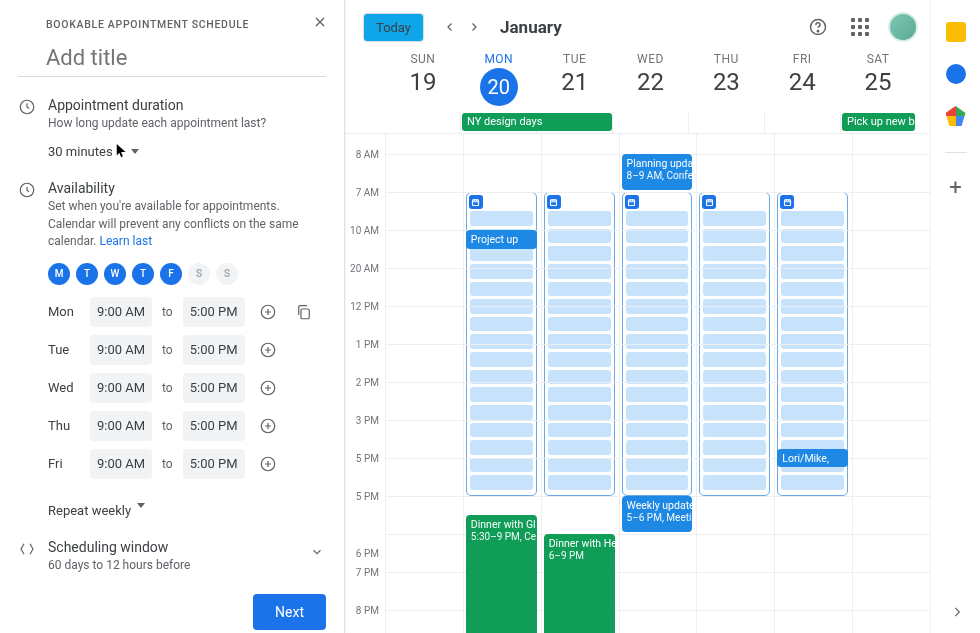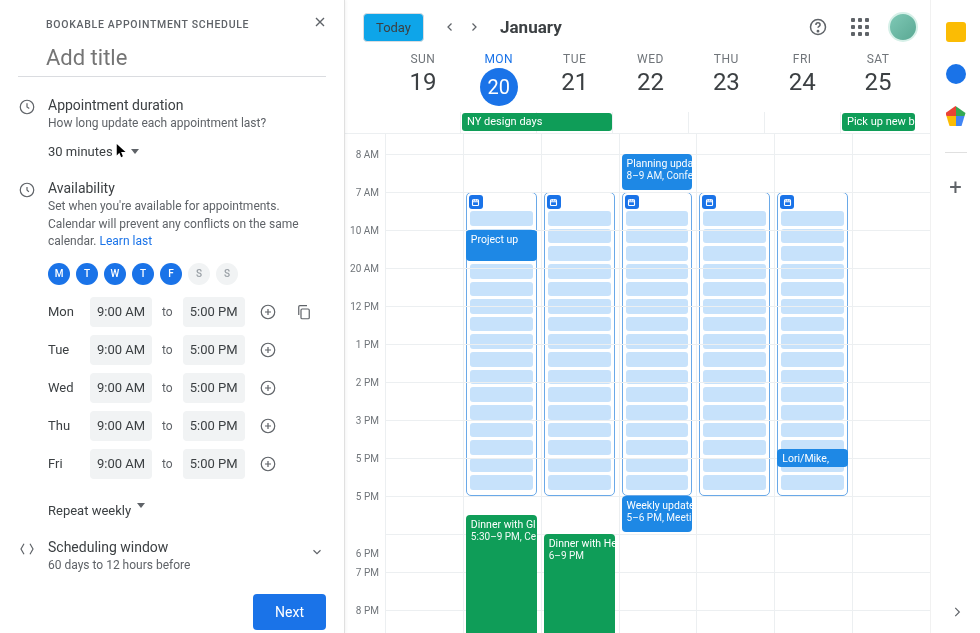--- a/index.html
+++ b/index.html
@@ -423,21 +423,21 @@
                 <div class="slot-row" style="top: 141.375px; height: 14.625px;"></div>
                 <div class="slot-row" style="top: 159px; height: 14.625px;"></div>
                 <div class="slot-row" style="top: 176.625px; height: 14.625px;"></div>
                 <div class="slot-row" style="top: 194.25px; height: 14.625px;"></div>
                 <div class="slot-row" style="top: 211.875px; height: 14.625px;"></div>
                 <div class="slot-row" style="top: 229.5px; height: 14.625px;"></div>
                 <div class="slot-row" style="top: 247.125px; height: 14.625px;"></div>
                 <div class="slot-row" style="top: 264.75px; height: 14.625px;"></div>
                 <div class="slot-row" style="top: 282.375px; height: 14.625px;"></div>
               </div>
-              <div class="event blue" style="top: 96px; height: 31px; z-index: 5;">
+              <div class="event blue" style="top: 96px; height: 19px; z-index: 5;">
                 <div>Project up</div>
               </div>
               <div class="event green" style="top: 381px; height: 131px; z-index: 5;">
                 <div>Dinner with Gl</div>
                 <div class="t2">5:30–9 PM, Ce</div>
               </div>
             </div>
             <div class="day-col">
               <div class="avail-block" style="top: 58px; height: 304px;">
                 <div class="tag">

